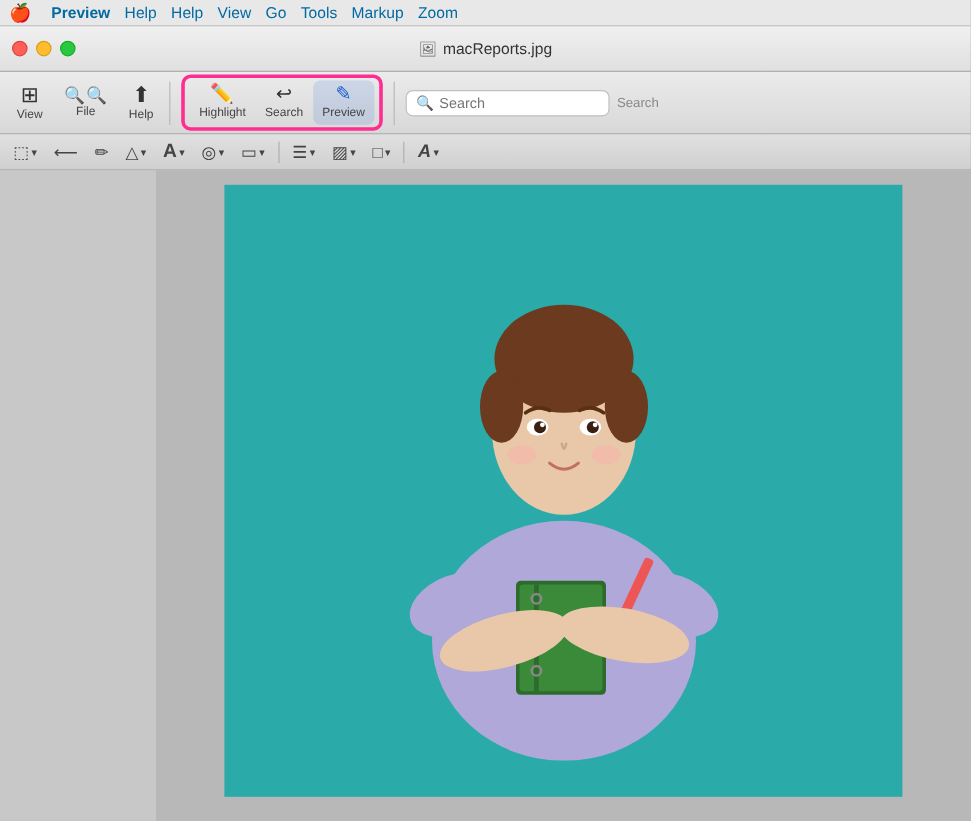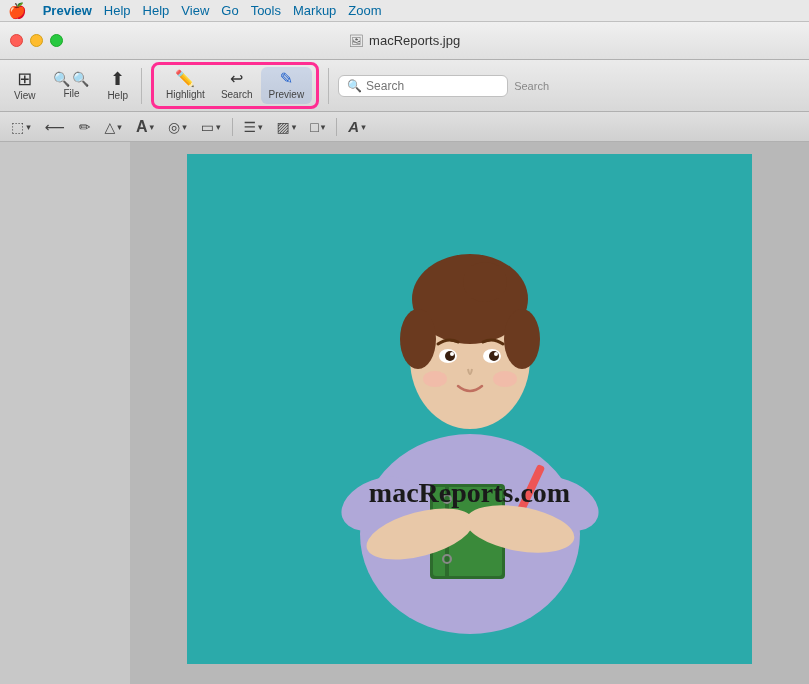--- a/index.html
+++ b/index.html
@@ -384,16 +384,15 @@
         <ellipse cx="206" cy="180" rx="2" ry="2" fill="white"></ellipse>
 
         <path d="M178 195 Q180 205 182 195" stroke="#c8a888" stroke-width="2" fill="none"></path>
 
         <path d="M168 212 Q180 222 192 212" stroke="#c07060" stroke-width="2.5" fill="none" stroke-linecap="round"></path>
 
         <ellipse cx="145" cy="205" rx="12" ry="8" fill="#ffaaaa" opacity="0.4"></ellipse>
         <ellipse cx="215" cy="205" rx="12" ry="8" fill="#ffaaaa" opacity="0.4"></ellipse>
       </svg>
 
-      <div class="watermark">macReports.com</div>
     </div>
   </div>
 </div>
 
 </body></html>

